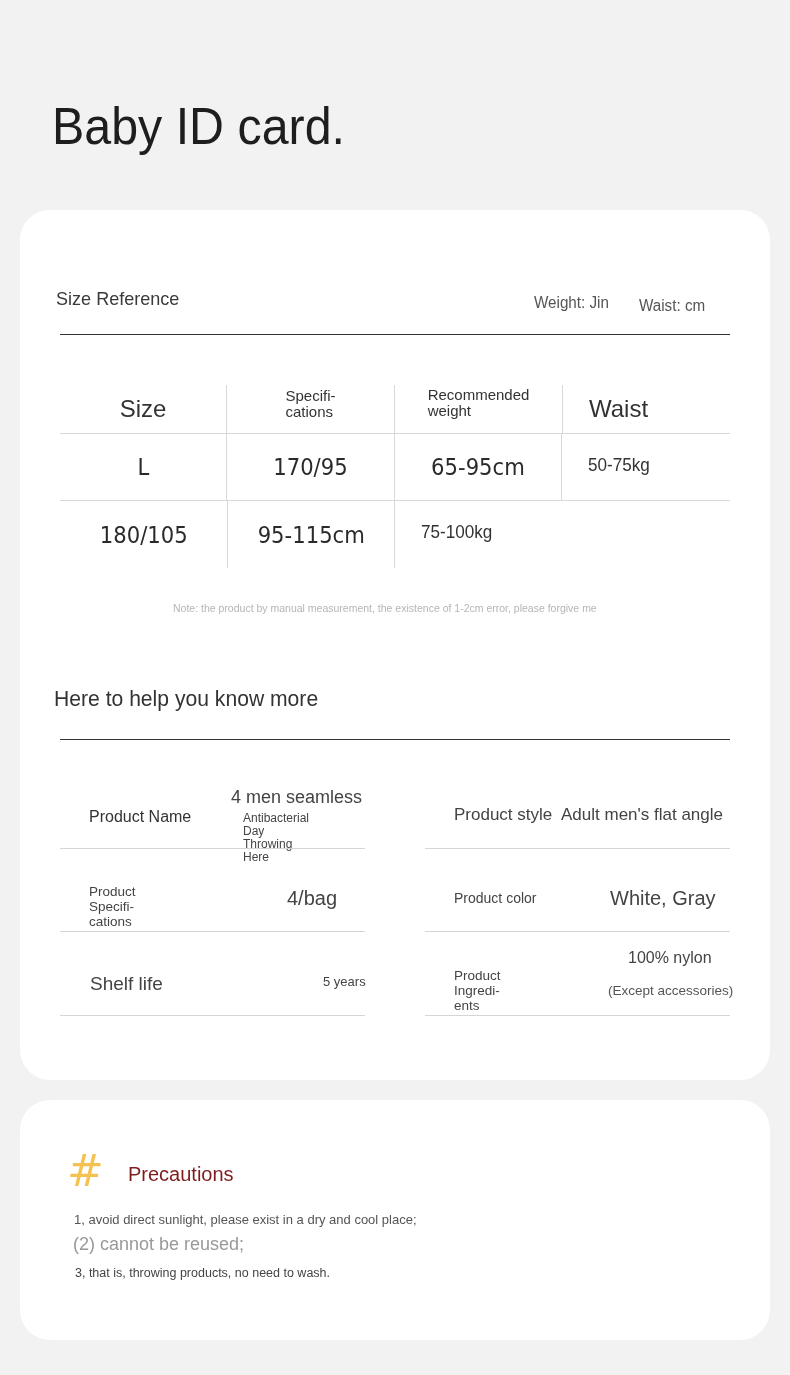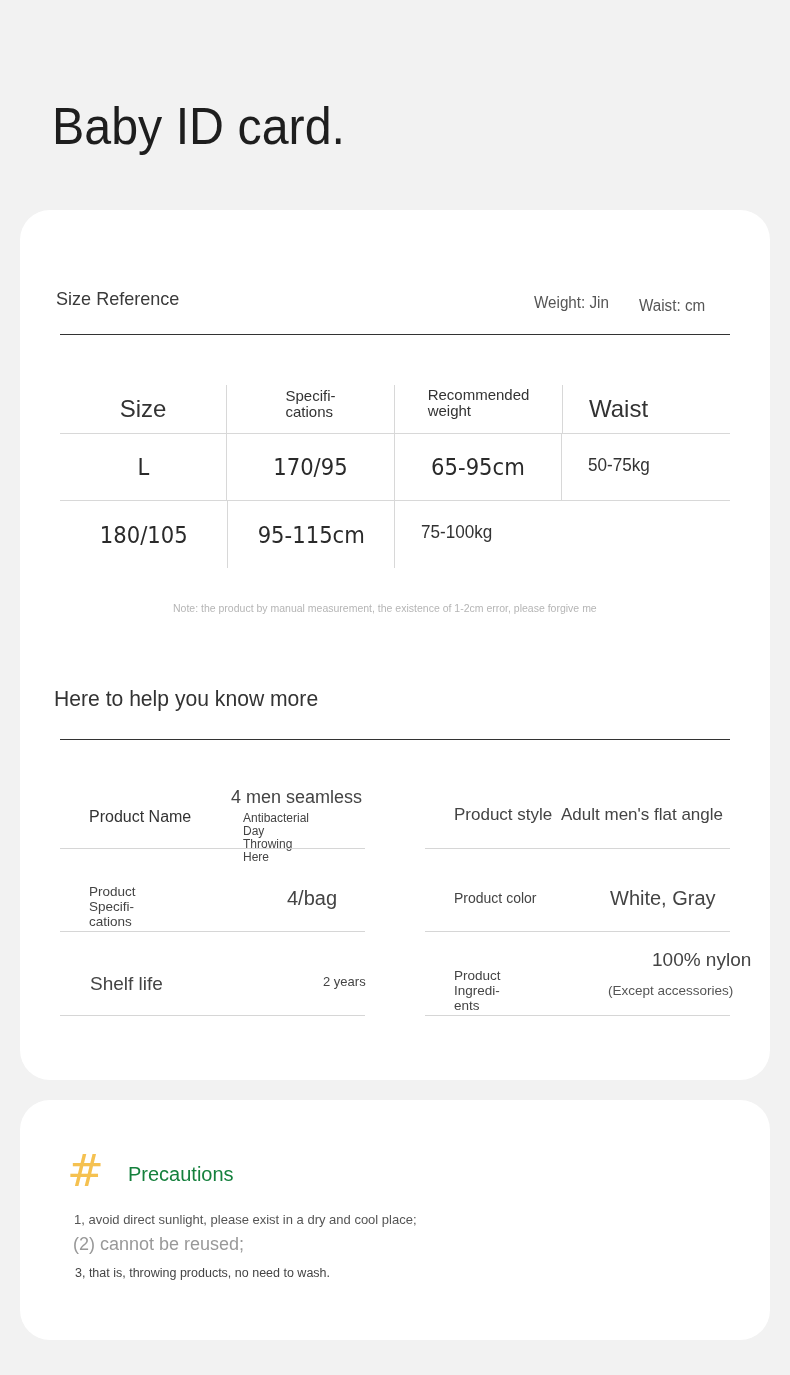--- a/index.html
+++ b/index.html
@@ -46,21 +46,21 @@
   .more-title { left: 34px; top: 476px; font-size: 22px; color: #333; transform: scaleX(0.96); transform-origin: left; }
 
   
   .info-cell { position: absolute; }
   .rule-light { position: absolute; height: 1px; background: #d6d6d6; width: 305px; }
   .lbl { position: absolute; color: #333; white-space: nowrap; margin-left: 36px; }
   .val { position: absolute; color: #333; white-space: nowrap; }
 
   
   .hash-icon { left: 47px; top: 45px; font-size: 44px; color: #f5c150; font-weight: normal; font-family: "DejaVu Sans", sans-serif; }
-  .prec-title { left: 108px; top: 63px; font-size: 20px; color: #15803d; }
+  .prec-title { left: 108px; top: 63px; font-size: 20px; color: #7f1d1d; }
   .prec-1 { left: 54px; top: 112px; font-size: 13px; color: #555; }
   .prec-2 { left: 53px; top: 134px; font-size: 18px; color: #999; }
   .prec-3 { left: 55px; top: 166px; font-size: 12.5px; color: #444; }
 </style>
 </head>
 <body>
 
 <h1 class="page-title">Baby ID card.</h1>
 
 <section class="card card-main">
@@ -141,28 +141,28 @@
   <div class="rule-light" style="left:40px;top:721px;"></div>
 
   <div class="info-cell">
     <div class="lbl" style="left:398px;top:680px;font-size:14px;color:#444;">Product color</div>
     <div class="val" style="left:590px;top:677px;font-size:20px;color:#444;">White, Gray</div>
   </div>
   <div class="rule-light" style="left:405px;top:721px;"></div>
 
   <div class="info-cell">
     <div class="lbl" style="left:34px;top:763px;font-size:19px;color:#444;">Shelf life</div>
-    <div class="val" style="left:303px;top:764px;font-size:13px;color:#444;">2 years</div>
+    <div class="val" style="left:303px;top:764px;font-size:13px;color:#444;">5 years</div>
   </div>
   <div class="rule-light" style="left:40px;top:805px;"></div>
 
   <div class="info-cell">
     <div class="lbl" style="left:398px;top:758px;font-size:13.5px;line-height:15px;white-space:pre-line;color:#444;">Product Ingredi-
 ents</div>
-    <div class="val" style="left:632px;top:739px;font-size:19px;color:#444;text-align:center;">100% nylon</div>
+    <div class="val" style="left:608px;top:739px;font-size:16px;color:#444;text-align:center;">100% nylon</div>
     <div class="val" style="left:588px;top:773px;font-size:13.5px;color:#555;">(Except accessories)</div>
   </div>
   <div class="rule-light" style="left:405px;top:805px;"></div>
 </section>
 
 <section class="card card-prec">
   <div class="abs hash-icon">#</div>
   <div class="abs prec-title">Precautions</div>
   <div class="abs prec-1">1, avoid direct sunlight, please exist in a dry and cool place;</div>
   <div class="abs prec-2">(2) cannot be reused;</div>

